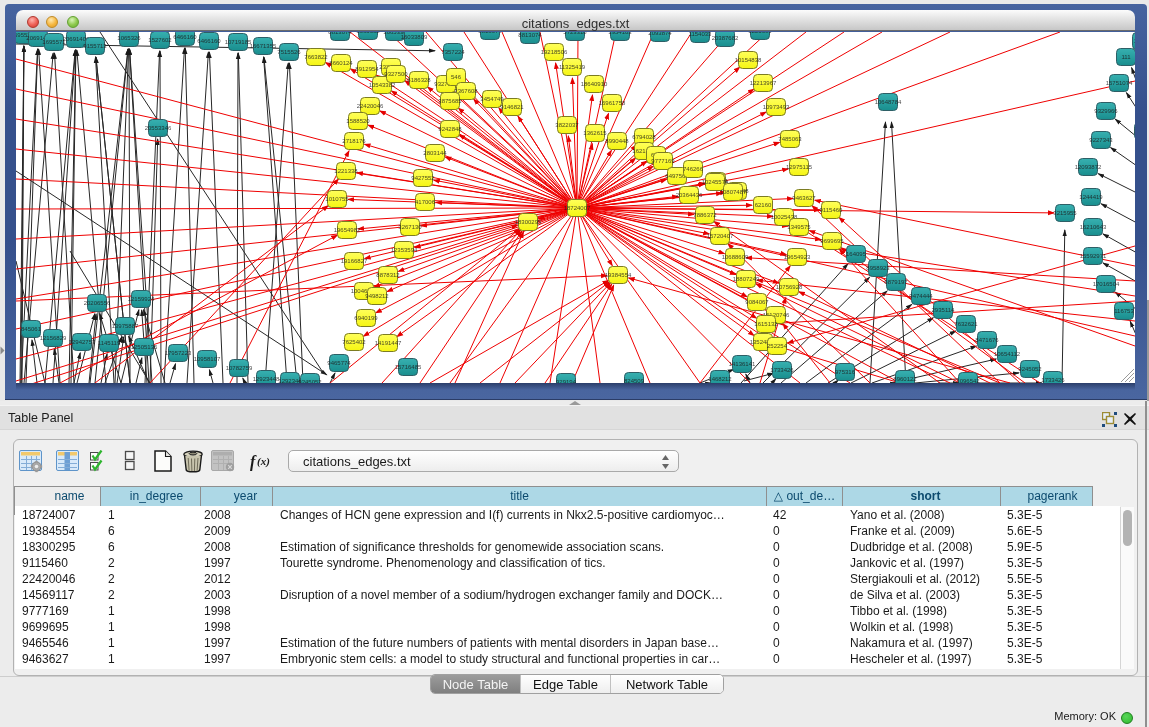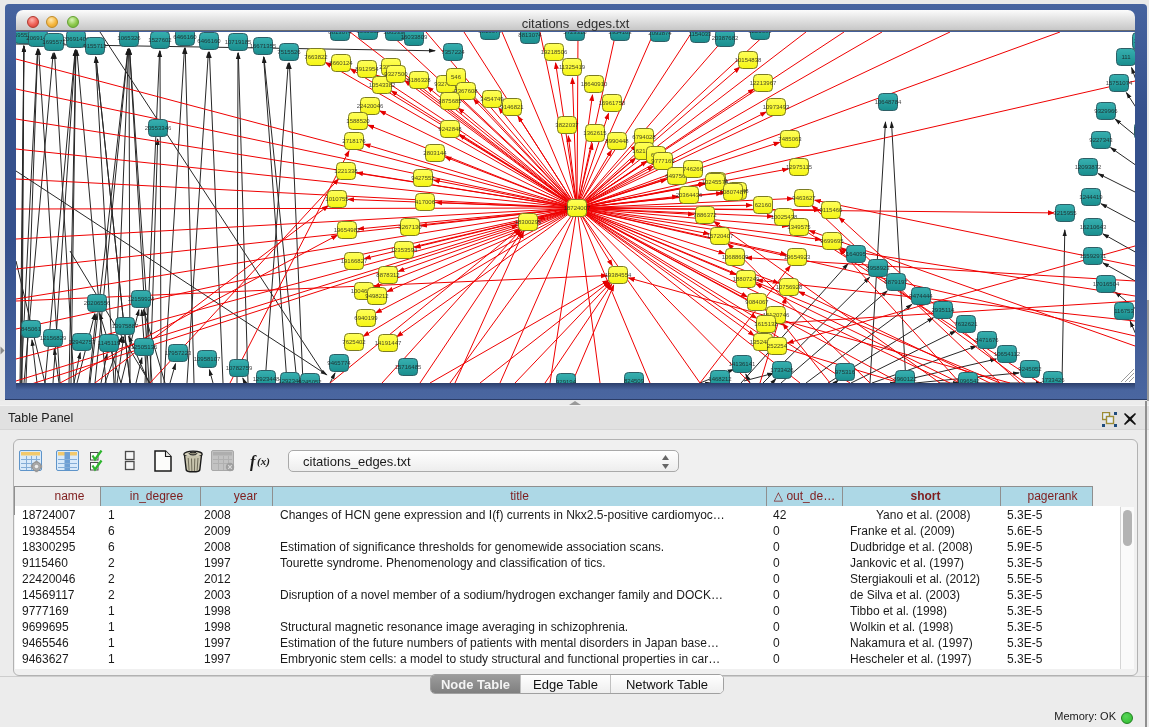--- a/index.html
+++ b/index.html
@@ -12,32 +12,32 @@
 #tbar { left:16px; top:10px; width:1119px; height:21px; background:linear-gradient(#fcfcfc,#e3e3e3 45%,#c7c7c7); border-radius:7px 7px 0 0; border-bottom:1px solid #6a6a6a; }
 #tbar .title { position:absolute; width:100%; text-align:center; top:6px; font-size:13px; color:#303030; }
 .light { position:absolute; width:12px; height:12px; border-radius:50%; top:5.5px; }
 #canvas { left:16px; top:32px; width:1119px; height:351px; background:#fff; overflow:hidden; }
 
 
 #panel { left:0; top:401px; width:1149px; height:326px; background:#ececec; }
 #phead { left:0; top:4px; width:1149px; height:25px; background:#e1e1e1; border-top:1px solid #f2f2f2; border-bottom:1px solid #d6d6d6; }
 #phead .t { position:absolute; left:8px; top:5px; font-size:12.5px; color:#1c1c1c; }
 #container { left:13px; top:38px; width:1125px; height:237px; border:1px solid #b2b2b2; border-radius:6px; background:#f0f0f0; }
-.hcell { position:absolute; top:486px; height:29px; background:#add8e6; border:1px solid #8f8f8f; border-left:none; font-size:12px; color:#7f1d1d; text-align:center; line-height:19px; }
+.hcell { position:absolute; top:486px; height:29px; background:#add8e6; border:1px solid #8f8f8f; border-left:none; font-size:12px; color:#0c4a6e; text-align:center; line-height:19px; }
 #tablebg { left:15px; top:506px; width:1105px; height:163px; background:#fff; }
 .row { position:absolute; left:0; width:1149px; height:16px; font-size:12px; color:#1a1a1a; }
 .row span { position:absolute; top:1px; white-space:nowrap; overflow:hidden; }
 #sbar { left:1120px; top:507px; width:14px; height:162px; background:#fafafa; border-left:1px solid #d5d5d5; }
 #sthumb { left:1122.5px; top:510px; width:9px; height:36px; background:#b3b3b3; border-radius:4.5px; }
 
 
 #tabline { left:0; top:676px; width:1149px; height:1px; background:#cdcdcd; }
 #tabs { left:430px; top:674px; height:20px; border:1px solid #a0a0a0; border-radius:5px; overflow:hidden; display:flex; background:#fff; }
 #tabs div { height:100%; line-height:19px; font-size:13px; text-align:center; }
-#seg1 { width:89px; background:linear-gradient(#9c9c9c,#7f7f7f); color:#f4f4f4;font-weight:bold; }
+#seg1 { width:89px; background:linear-gradient(#9c9c9c,#7f7f7f); color:#f4f4f4; }
 #seg2 { width:90px; background:linear-gradient(#ffffff,#eeeeee); color:#111; border-left:1px solid #c0c0c0; }
 #seg3 { width:113px; background:linear-gradient(#ffffff,#eeeeee); color:#111; border-left:1px solid #c0c0c0; }
 #mem { right:33px; top:710px; font-size:11px; color:#1a1a1a; }
 #memdot { left:1121px; top:712px; width:12px; height:12px; border-radius:50%; background:radial-gradient(circle at 40% 35%, #5ad65a, #2dbb2d); border:1px solid #1e7d1e; }
 #redge { left:1145px; top:401px; width:2px; height:326px; background:#8f8f8f; }
 </style></head>
 <body>
 <div id="gwin" class="abs"></div>
 <div id="gshadow" class="abs"></div>
 <div id="canvas" class="abs">
@@ -742,21 +742,21 @@
 <div class="hcell" style="left:767px;width:76px;">△ out_de…</div>
 <div class="hcell" style="left:843px;width:158px;padding-left:8px;font-weight:bold;">short</div>
 <div class="hcell" style="left:1001px;width:92px;padding-left:12px;">pagerank</div>
 <div id="tablebg" class="abs"></div>
 <div class="row" style="top:507px">
 <span style="left:22px">18724007</span>
     <span style="left:108px">1</span>
     <span style="left:204px">2008</span>
 <span style="left:280px;width:482px">Changes of HCN gene expression and I(f) currents in Nkx2.5-positive cardiomyoc…</span>
     <span style="left:773px">42</span>
-<span style="left:876px">Yano et al. (2008)</span>
+<span style="left:850px">Yano et al. (2008)</span>
     <span style="left:1007px">5.3E-5</span>
   </div>
 <div class="row" style="top:523px">
 <span style="left:22px">19384554</span>
     <span style="left:108px">6</span>
     <span style="left:204px">2009</span>
     <span style="left:773px">0</span>
 <span style="left:850px">Franke et al. (2009)</span>
     <span style="left:1007px">5.6E-5</span>
   </div>
@@ -800,21 +800,20 @@
     <span style="left:108px">1</span>
     <span style="left:204px">1998</span>
     <span style="left:773px">0</span>
 <span style="left:850px">Tibbo et al. (1998)</span>
     <span style="left:1007px">5.3E-5</span>
   </div>
 <div class="row" style="top:619px">
 <span style="left:22px">9699695</span>
     <span style="left:108px">1</span>
     <span style="left:204px">1998</span>
-<span style="left:280px;width:482px">Structural magnetic resonance image averaging in schizophrenia.</span>
     <span style="left:773px">0</span>
 <span style="left:850px">Wolkin et al. (1998)</span>
     <span style="left:1007px">5.3E-5</span>
   </div>
 <div class="row" style="top:635px">
 <span style="left:22px">9465546</span>
     <span style="left:108px">1</span>
     <span style="left:204px">1997</span>
 <span style="left:280px;width:482px">Estimation of the future numbers of patients with mental disorders in Japan base…</span>
     <span style="left:773px">0</span>

